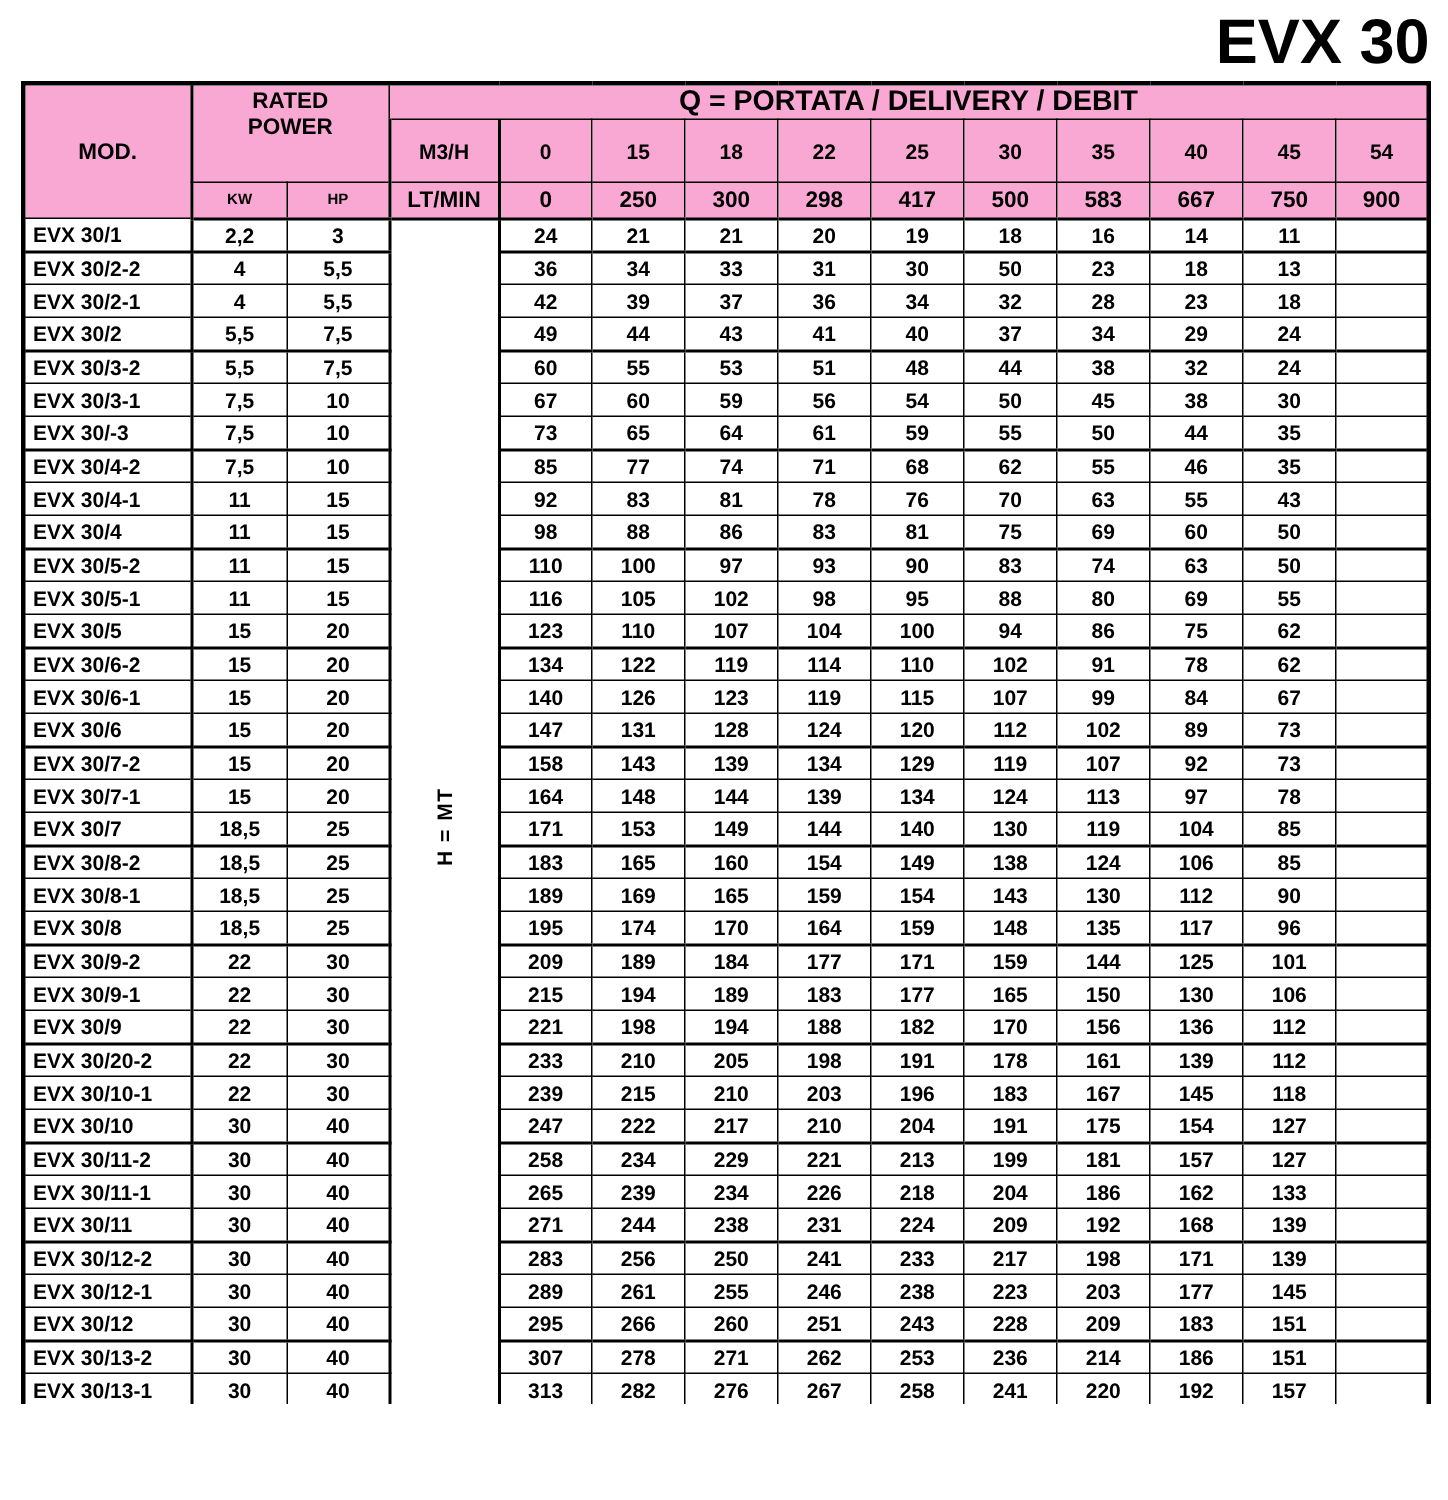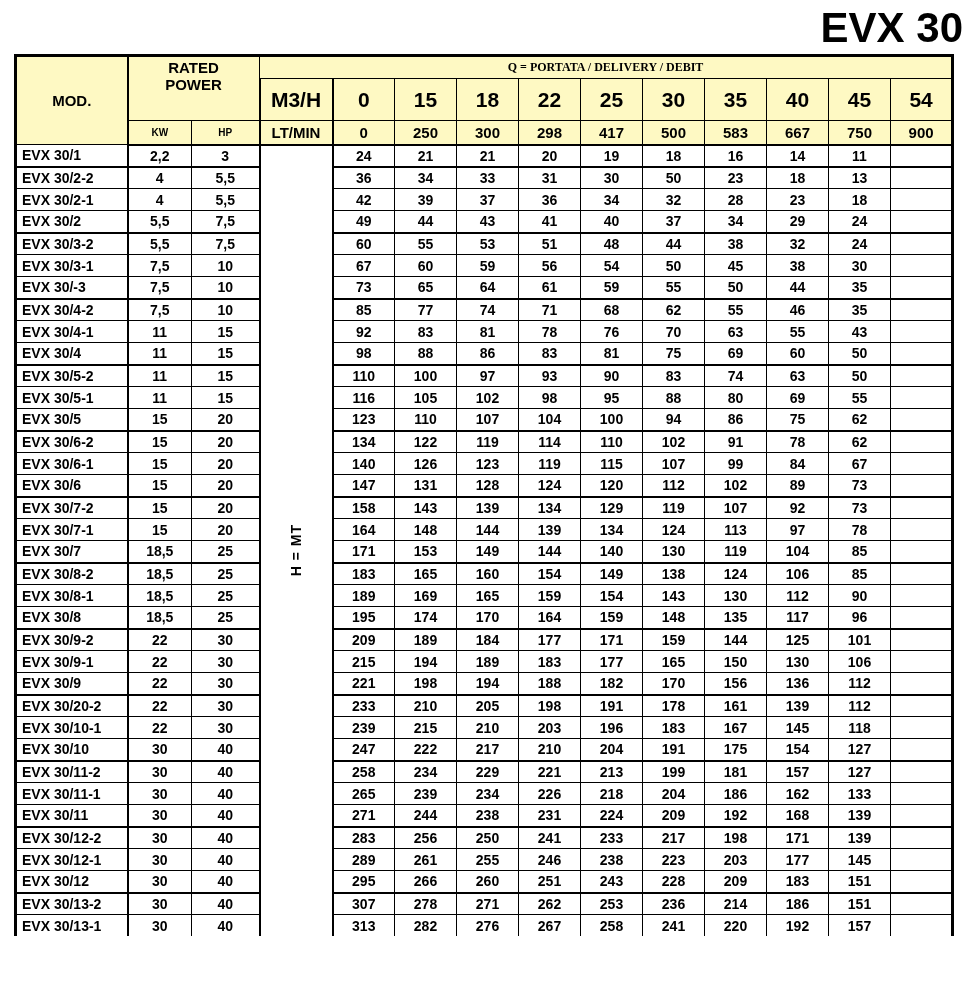--- a/index.html
+++ b/index.html
@@ -1,21 +1,21 @@
 <!DOCTYPE html>
 <html><head>
 <meta charset="utf-8">
 <style>
   * { box-sizing: border-box; }
   html, body { margin: 0; padding: 0; background: #ffffff; }
   body { font-family: "Liberation Sans", sans-serif; color: #000; }
   .page {
     width: 965px;
     height: 936px;
-    padding: 6px 0 10px 14px;
+    padding: 6px 10px 10px 14px;
     background: #fff;
     overflow: hidden;
   }
   .title {
     margin: 0 2px 4px 0;
     text-align: right;
     font-size: 42px;
     line-height: 44px;
     font-weight: 900;
     letter-spacing: 0px;
@@ -28,28 +28,28 @@
     border: 3px solid #000;
   }
   th, td {
     border: 1px solid #000;
     font-weight: bold;
     text-align: center;
     padding: 0;
     overflow: hidden;
     white-space: nowrap;
   }
-  thead th { background: #fef9c3; font-size: 15px; }
+  thead th { background: #f9a8d4; font-size: 15px; }
   tr.q-row th { height: 23px; }
-  tr.m3h-row th { height: 42px; font-size: 21px; }
+  tr.m3h-row th { height: 42px; font-size: 14px; }
   tr.ltmin-row th { height: 24px; font-size: 15px; }
   tr.ltmin-row th.kw-h, tr.ltmin-row th.hp-h { font-size: 10px; }
   th.mod-h { font-size: 15px; }
   th.rated-h { font-size: 15px; line-height: 17px; white-space: normal; padding: 2px 14px 0 14px; vertical-align: top; }
-  th.q-h { font-size: 12px; font-family: Liberation Serif, serif; }
+  th.q-h { font-size: 19px; }
 
   
   th.label-col, td.hmt-cell { border-left: 2px solid #000; border-right: 2px solid #000; }
   th.mod-h, td.mod-cell { border-right: 2px solid #000; }
   thead tr:last-child th { border-bottom: 2px solid #000; }
 
   tbody td { height: 22px; font-size: 14px; background: #fff; }
   td.mod-cell { text-align: left; padding-left: 5px; font-size: 14px; margin-left: 44px; }
   tbody tr.group-end td { border-bottom: 2px solid #000; }
 

